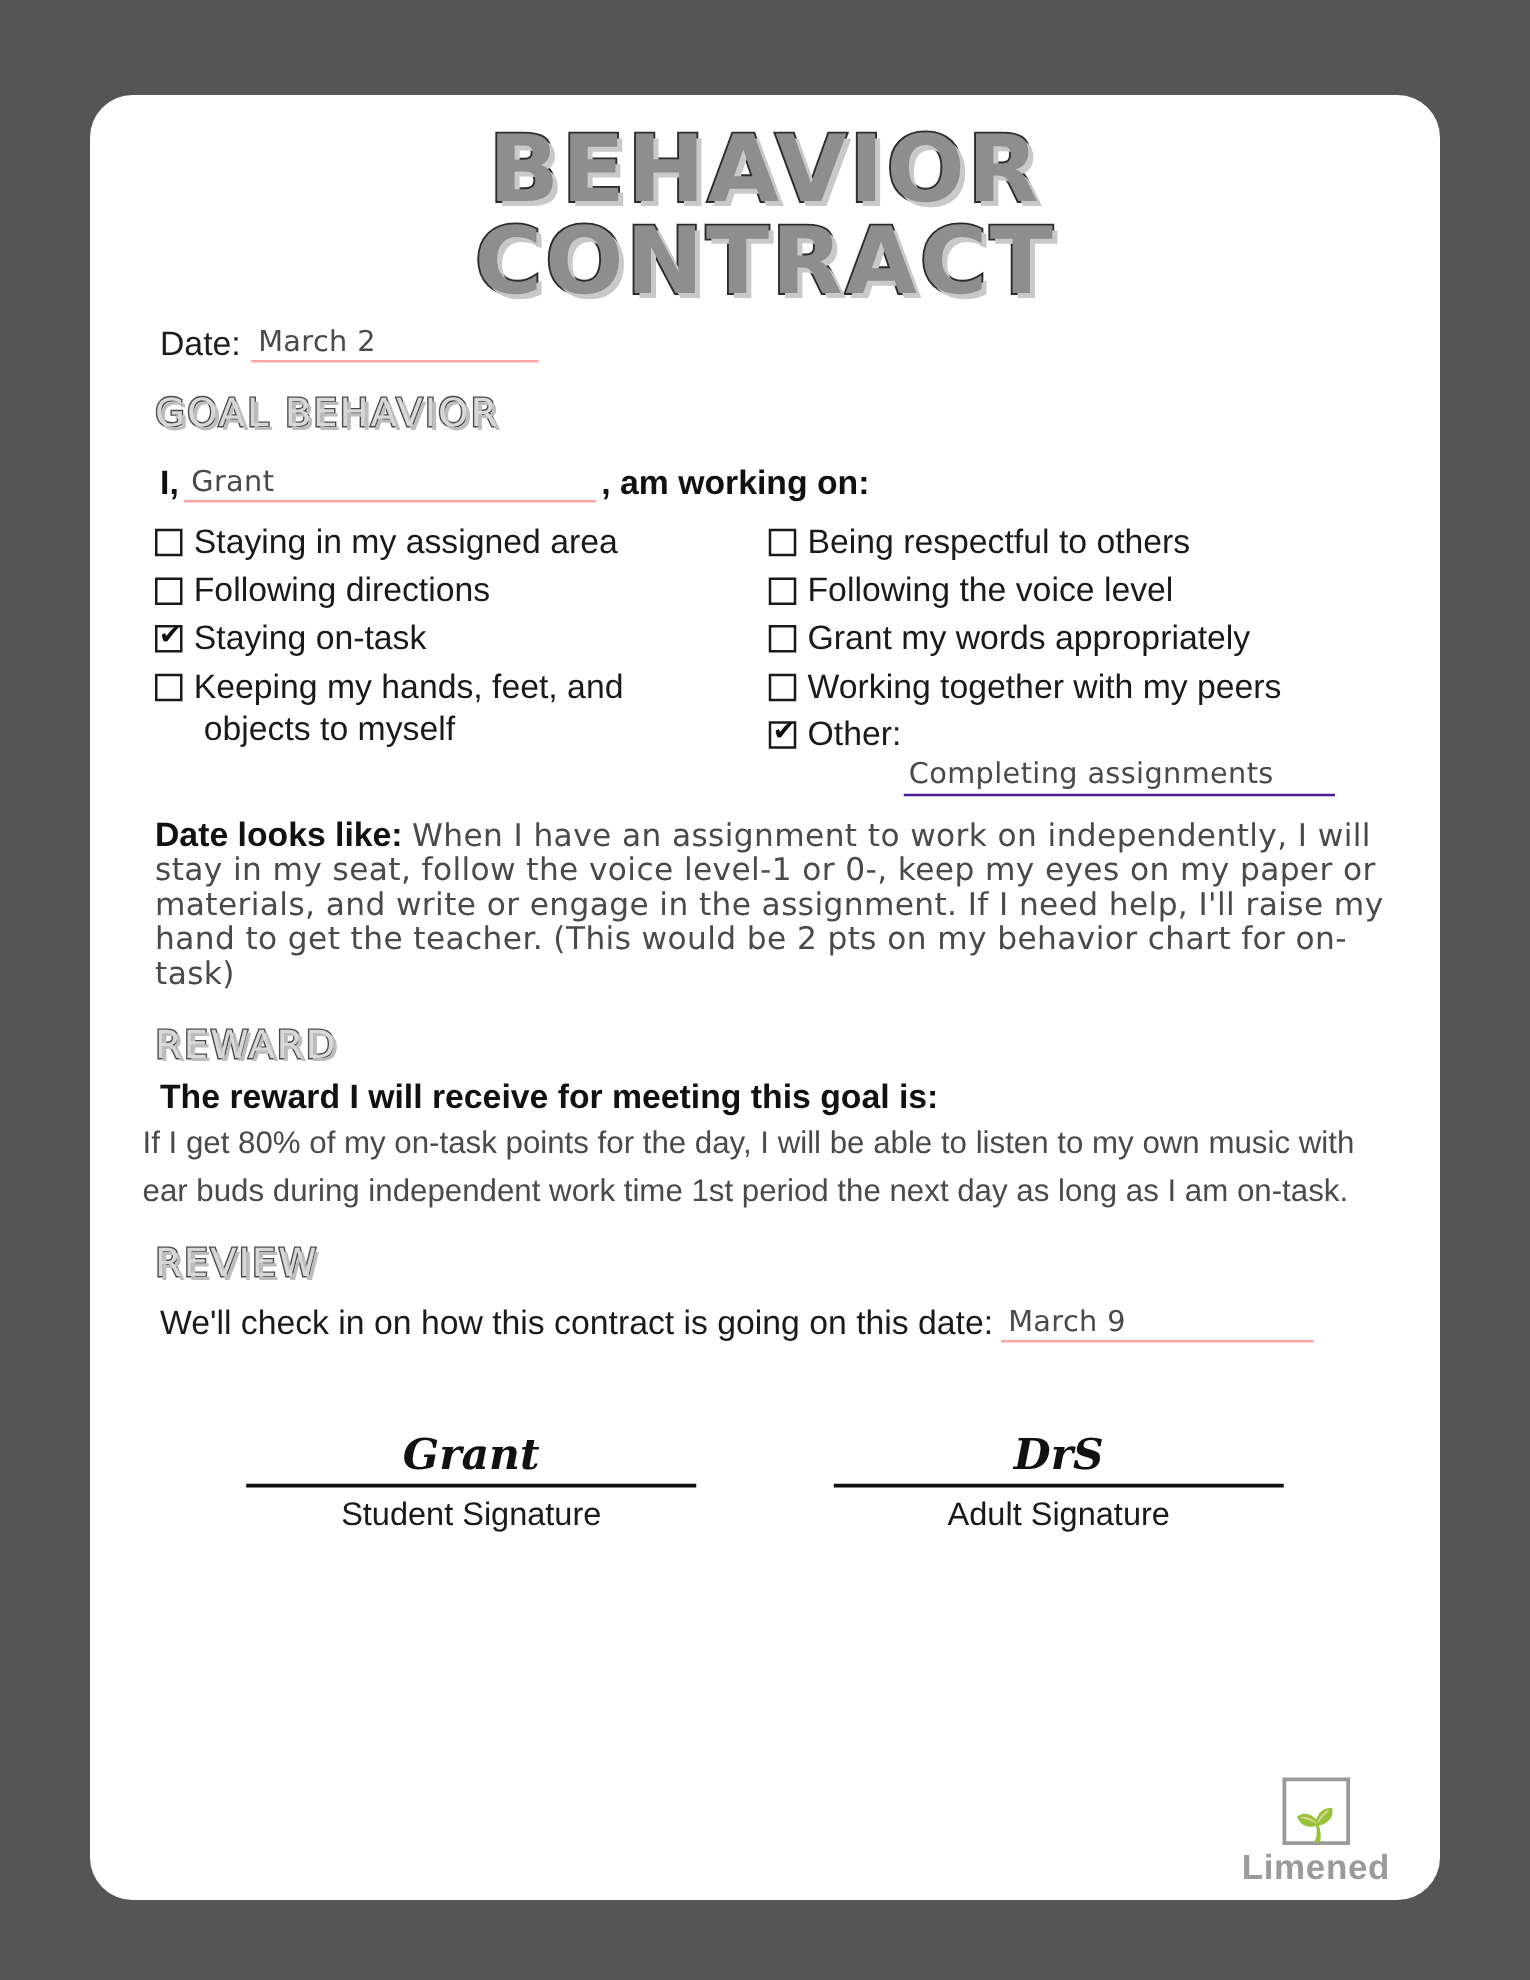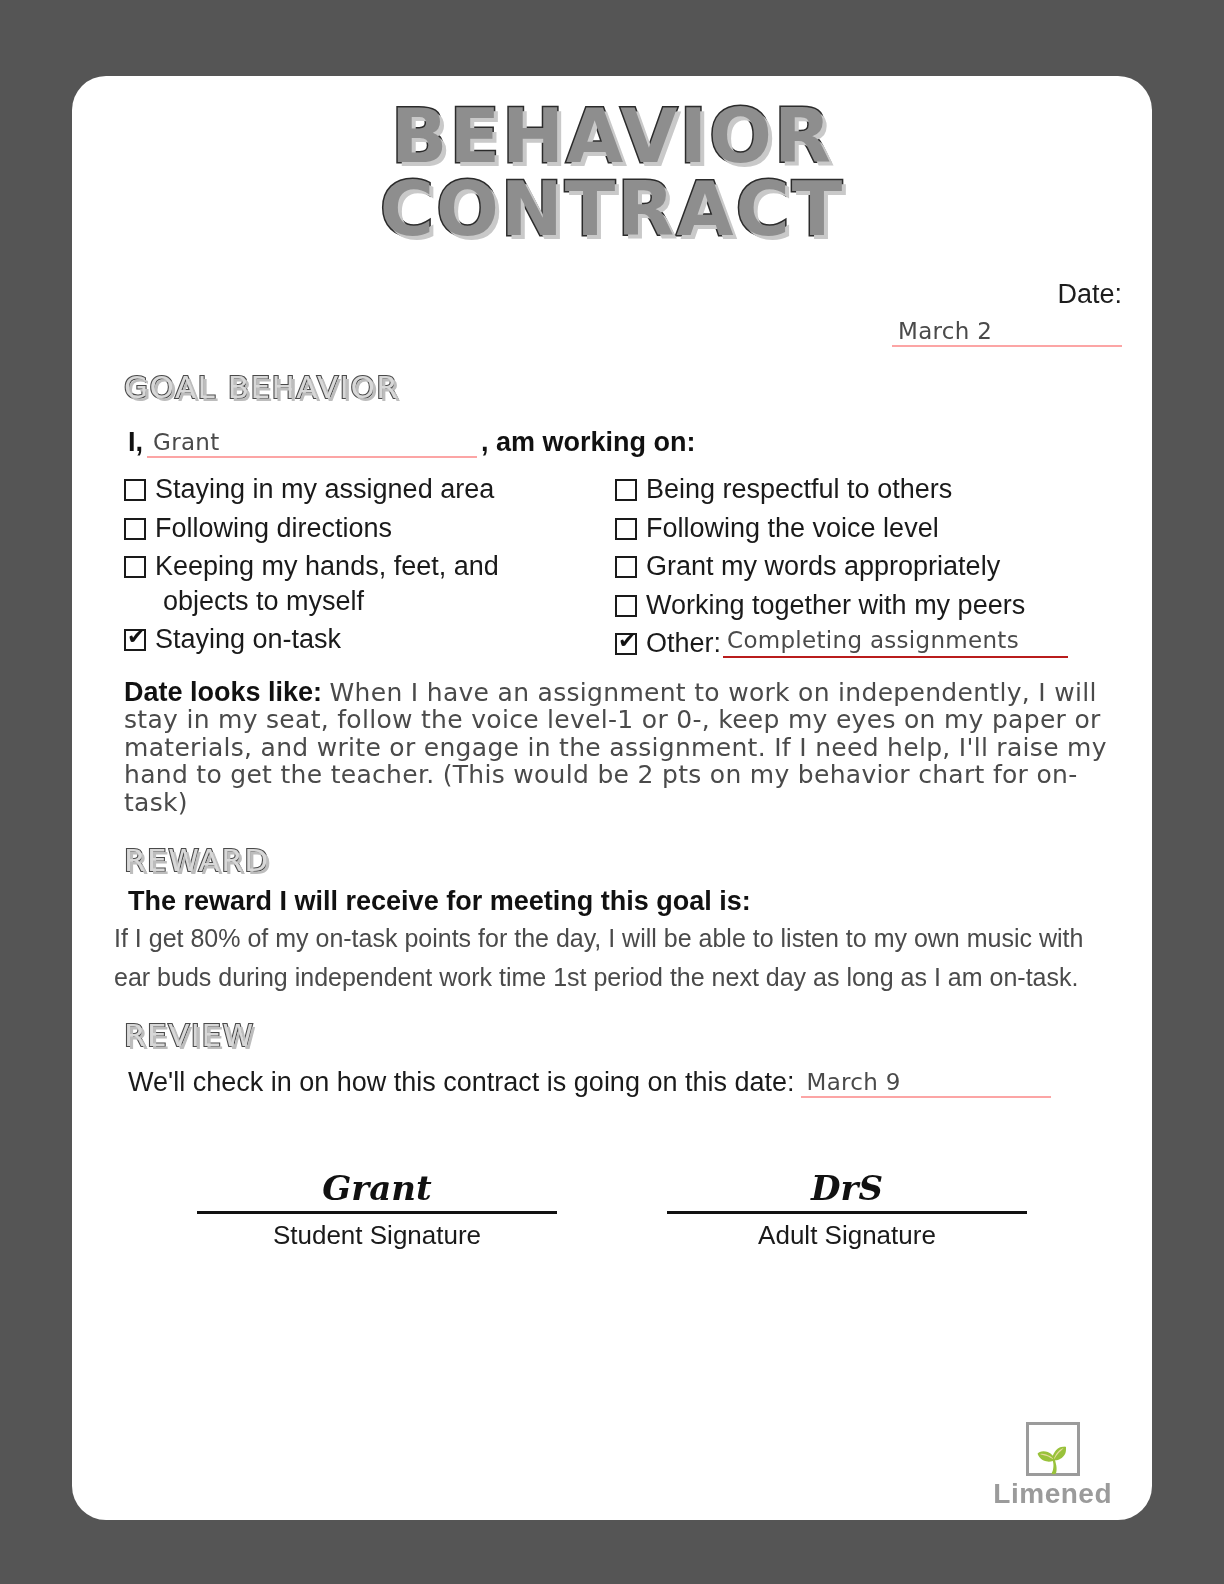--- a/index.html
+++ b/index.html
@@ -51,27 +51,26 @@
   
   .hw {
     font-family:"DejaVu Sans", sans-serif;
     font-style:normal;
     color:#4a4a4a;
     letter-spacing:0.3px;
   }
 
   
   .date-row {
-    margin:34px 0 0 26px;
+    margin:15px 0 0 26px;
     font-size:27px;
     color:#1d1d1d;
     display:flex;
-    align-items:flex-end;
+    align-items:center;
     gap:8px;
-    flex-direction:column;
   }
   .fill-line {
     display:inline-block;
     border-bottom:2px solid #fca5a5;
     padding:0 10px 1px 6px;
   }
   .date-line { width:230px; font-size:23px; }
 
   
   .working-row {
@@ -107,25 +106,26 @@
   .box.checked::after {
     content:"✔";
     position:absolute;
     left:1px; top:-7px;
     font-size:22px;
     line-height:26px;
     color:#111;
   }
   .chk-label .cont { display:block; margin-left:8px; }
   .other-line {
-    border-bottom:2px solid #b91c1c;
+    border-bottom:2px solid #4c1d95;
     min-width:345px;
     font-size:23px;
     padding-left:4px;
     margin-left:2px;
+    margin-top:35px;
   }
 
   
   .looks-like {
     margin:14px 0 0 22px;
     font-size:27px;
     line-height:1.02;
   }
   .looks-like b { color:#111; }
   .para-hw {
@@ -228,30 +228,30 @@
           <span class="box"></span>
           <span class="chk-label">Staying in my assigned area</span>
         </div>
 
         <div class="chk-row">
           <span class="box"></span>
           <span class="chk-label">Following directions</span>
         </div>
 
         <div class="chk-row">
+          <span class="box checked"></span>
+          <span class="chk-label">Staying on-task</span>
+        </div>
+
+        <div class="chk-row">
           <span class="box"></span>
           <span class="chk-label">
             <span>Keeping my hands, feet, and</span>
             <span class="cont">objects  to myself</span>
           </span>
-        </div>
-
-        <div class="chk-row">
-          <span class="box checked"></span>
-          <span class="chk-label">Staying on-task</span>
         </div>
 
       </div>
       <div class="col right">
 
         <div class="chk-row">
           <span class="box"></span>
           <span class="chk-label">Being respectful to others</span>
         </div>
 

